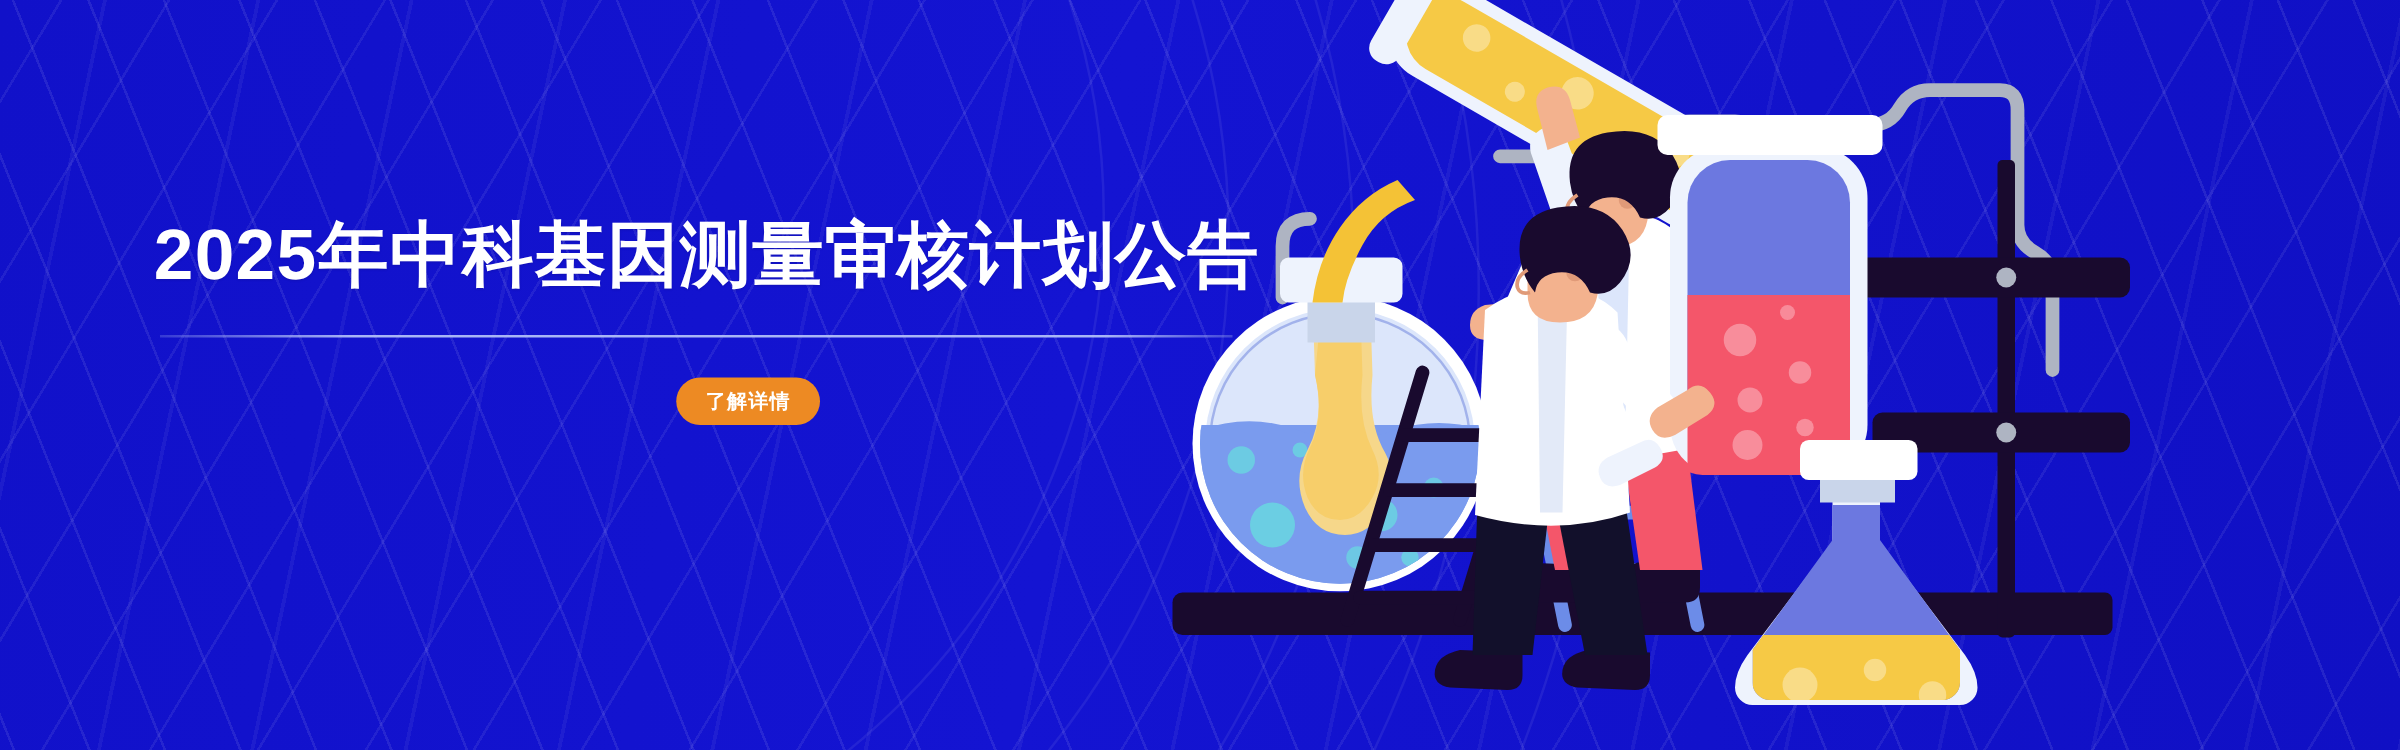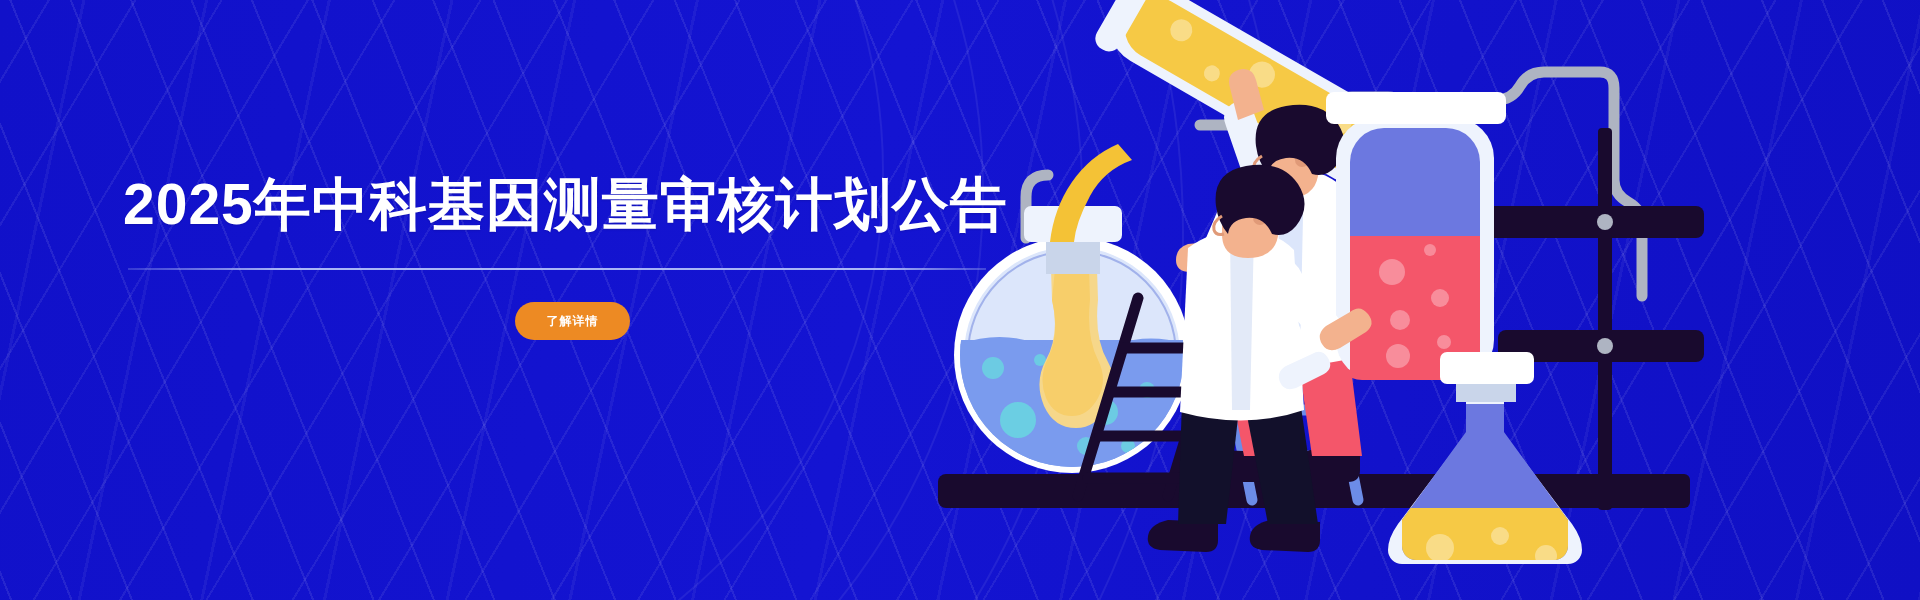--- a/index.html
+++ b/index.html
@@ -42,23 +42,23 @@
     position:absolute;left:123px;top:172px;
     color:#ffffff;font-size:57px;font-weight:700;letter-spacing:1px;
     white-space:nowrap;line-height:1.15;
     text-shadow:0 1px 2px rgba(0,0,0,.12);
   }
   .divider{
     position:absolute;left:128px;top:268px;width:858px;height:2px;
     background:linear-gradient(90deg,rgba(160,175,240,.25) 0%,rgba(176,190,248,.95) 18%,rgba(176,190,248,.95) 88%,rgba(150,165,235,.35) 100%);
   }
   .cta{
-    position:absolute;left:515px;top:302px;width:115px;height:38px;
+    position:absolute;left:541px;top:302px;width:115px;height:38px;
     background:#ed8a23;border:none;border-radius:19px;
-    color:#ffffff;font-size:12px;font-weight:700;letter-spacing:1px;
+    color:#ffffff;font-size:16px;font-weight:700;letter-spacing:1px;
     cursor:pointer;font-family:inherit;padding:0;
     display:flex;align-items:center;justify-content:center;
   }
   
   .illo{position:absolute;left:900px;top:0;width:1020px;height:600px;}
   .illo svg{display:block;width:1020px;height:600px;}
 </style>
 </head>
 <body>
 

